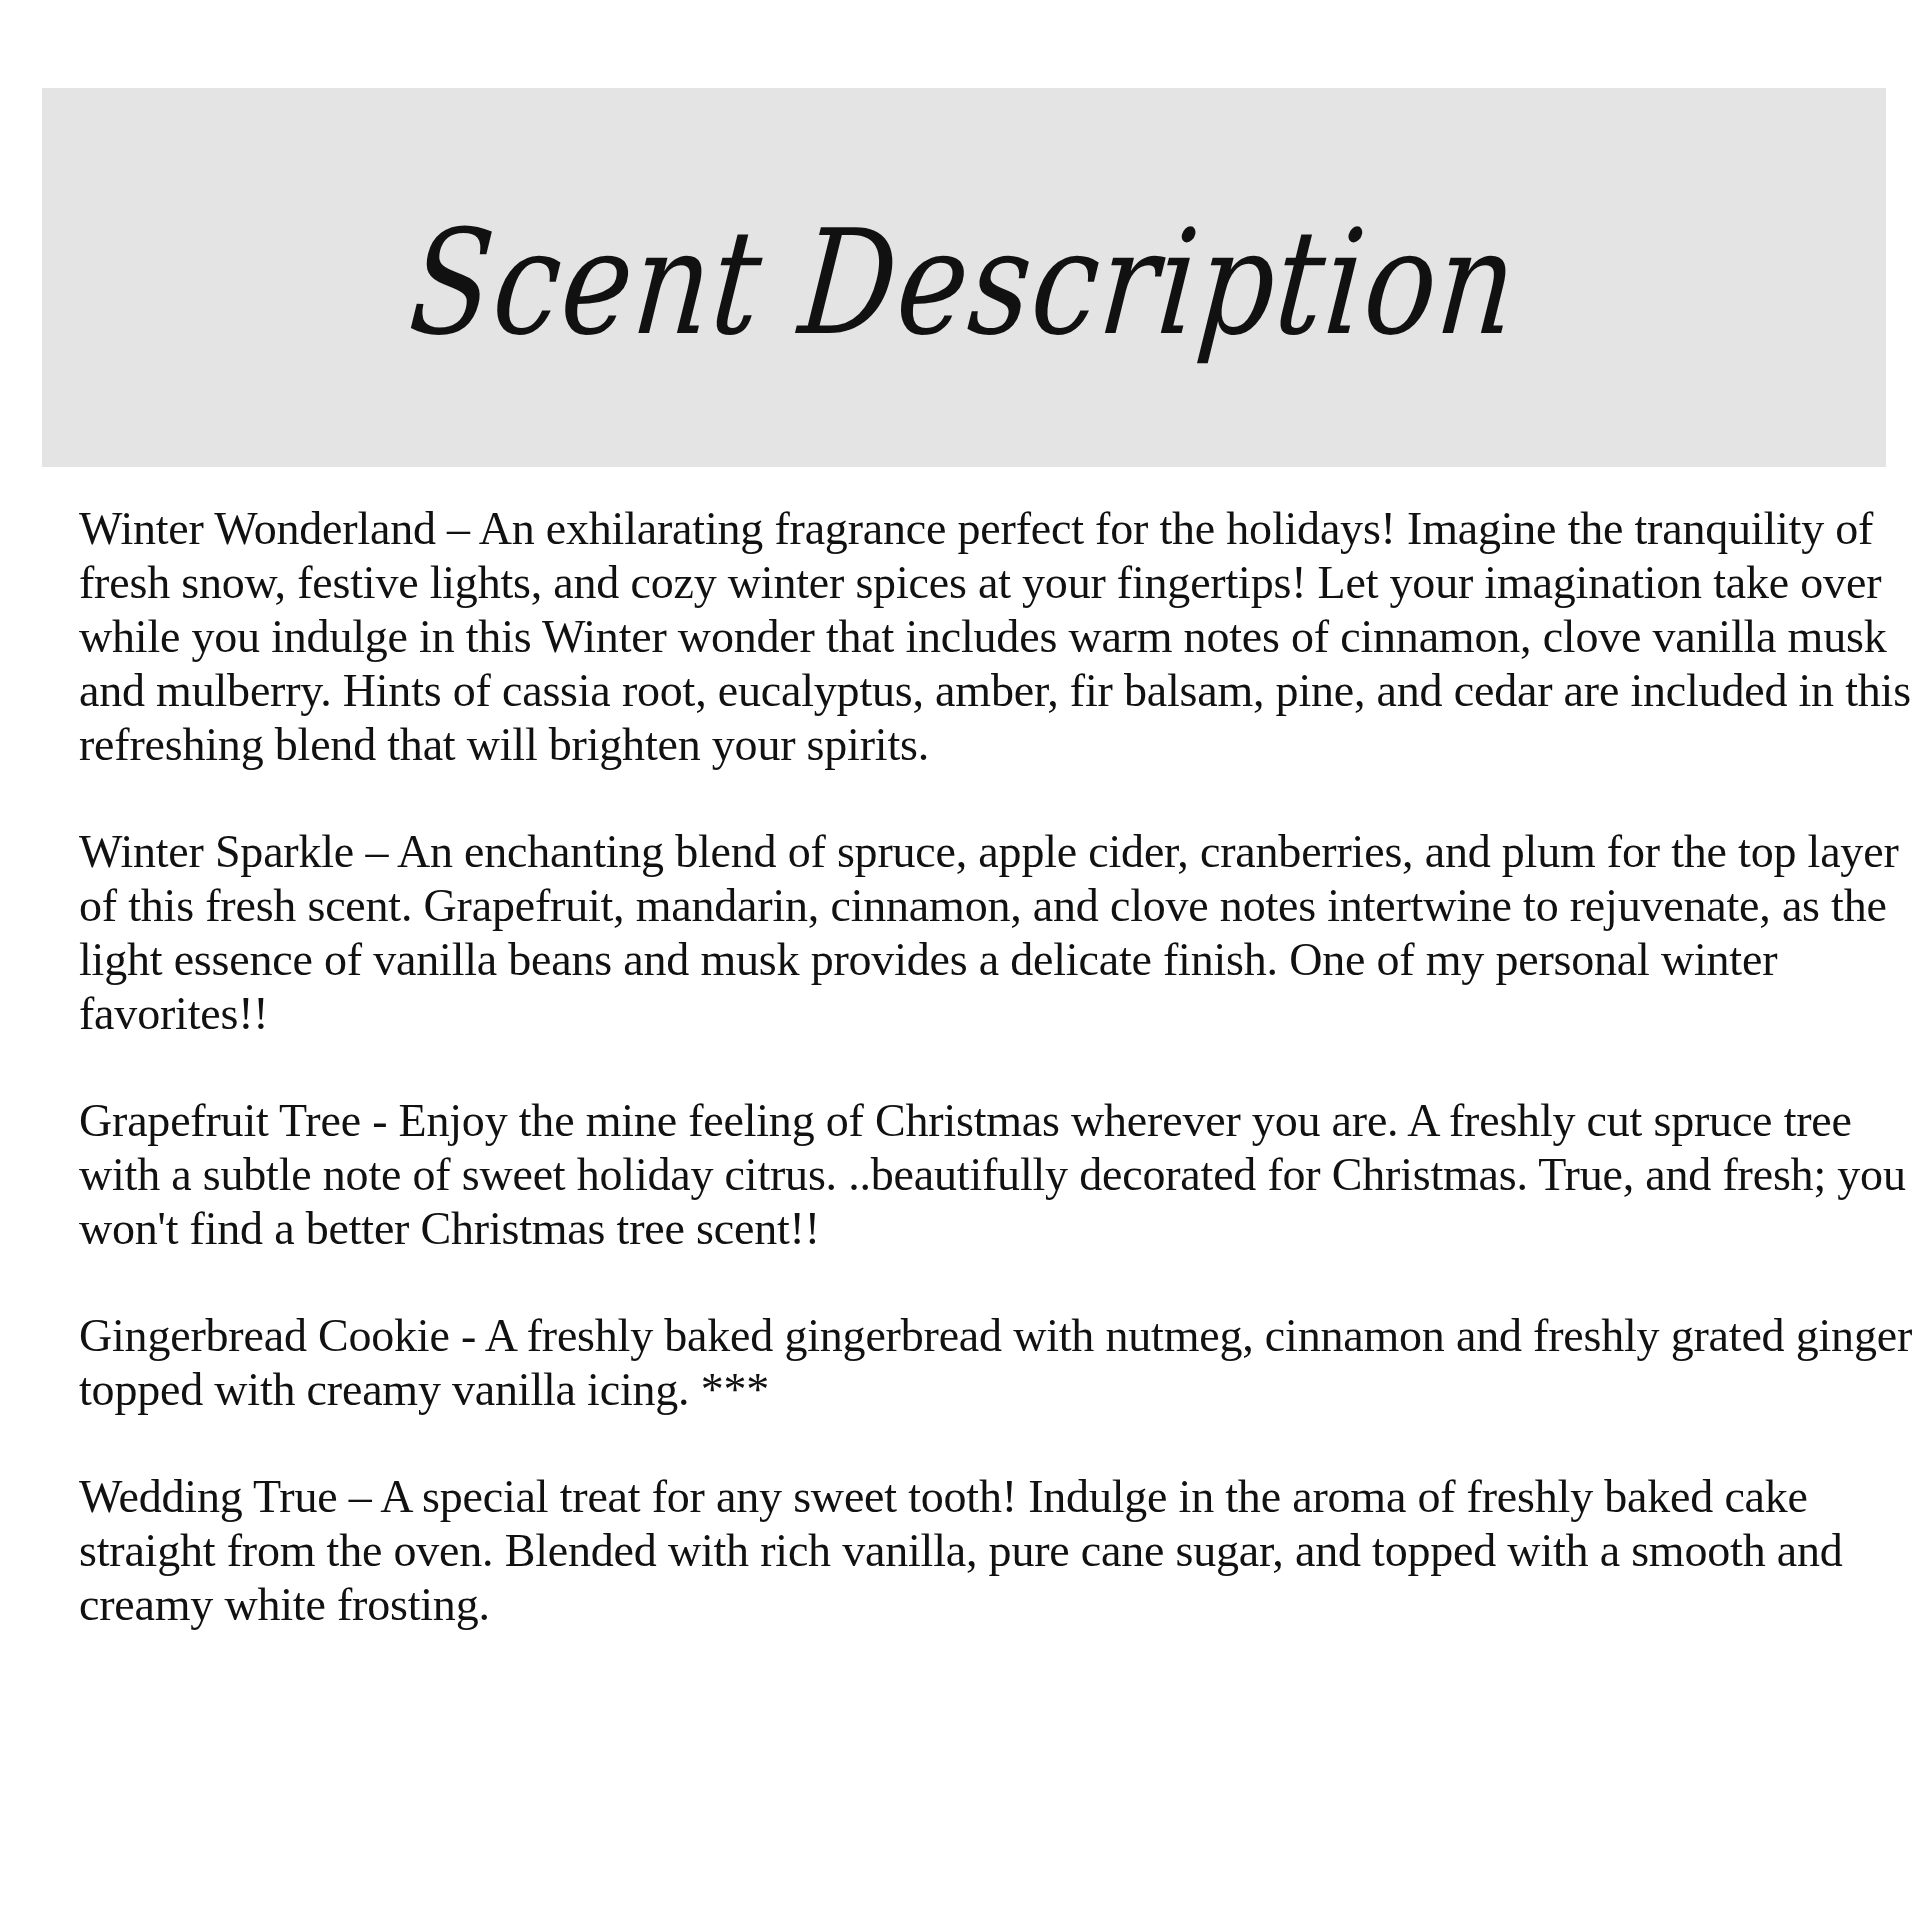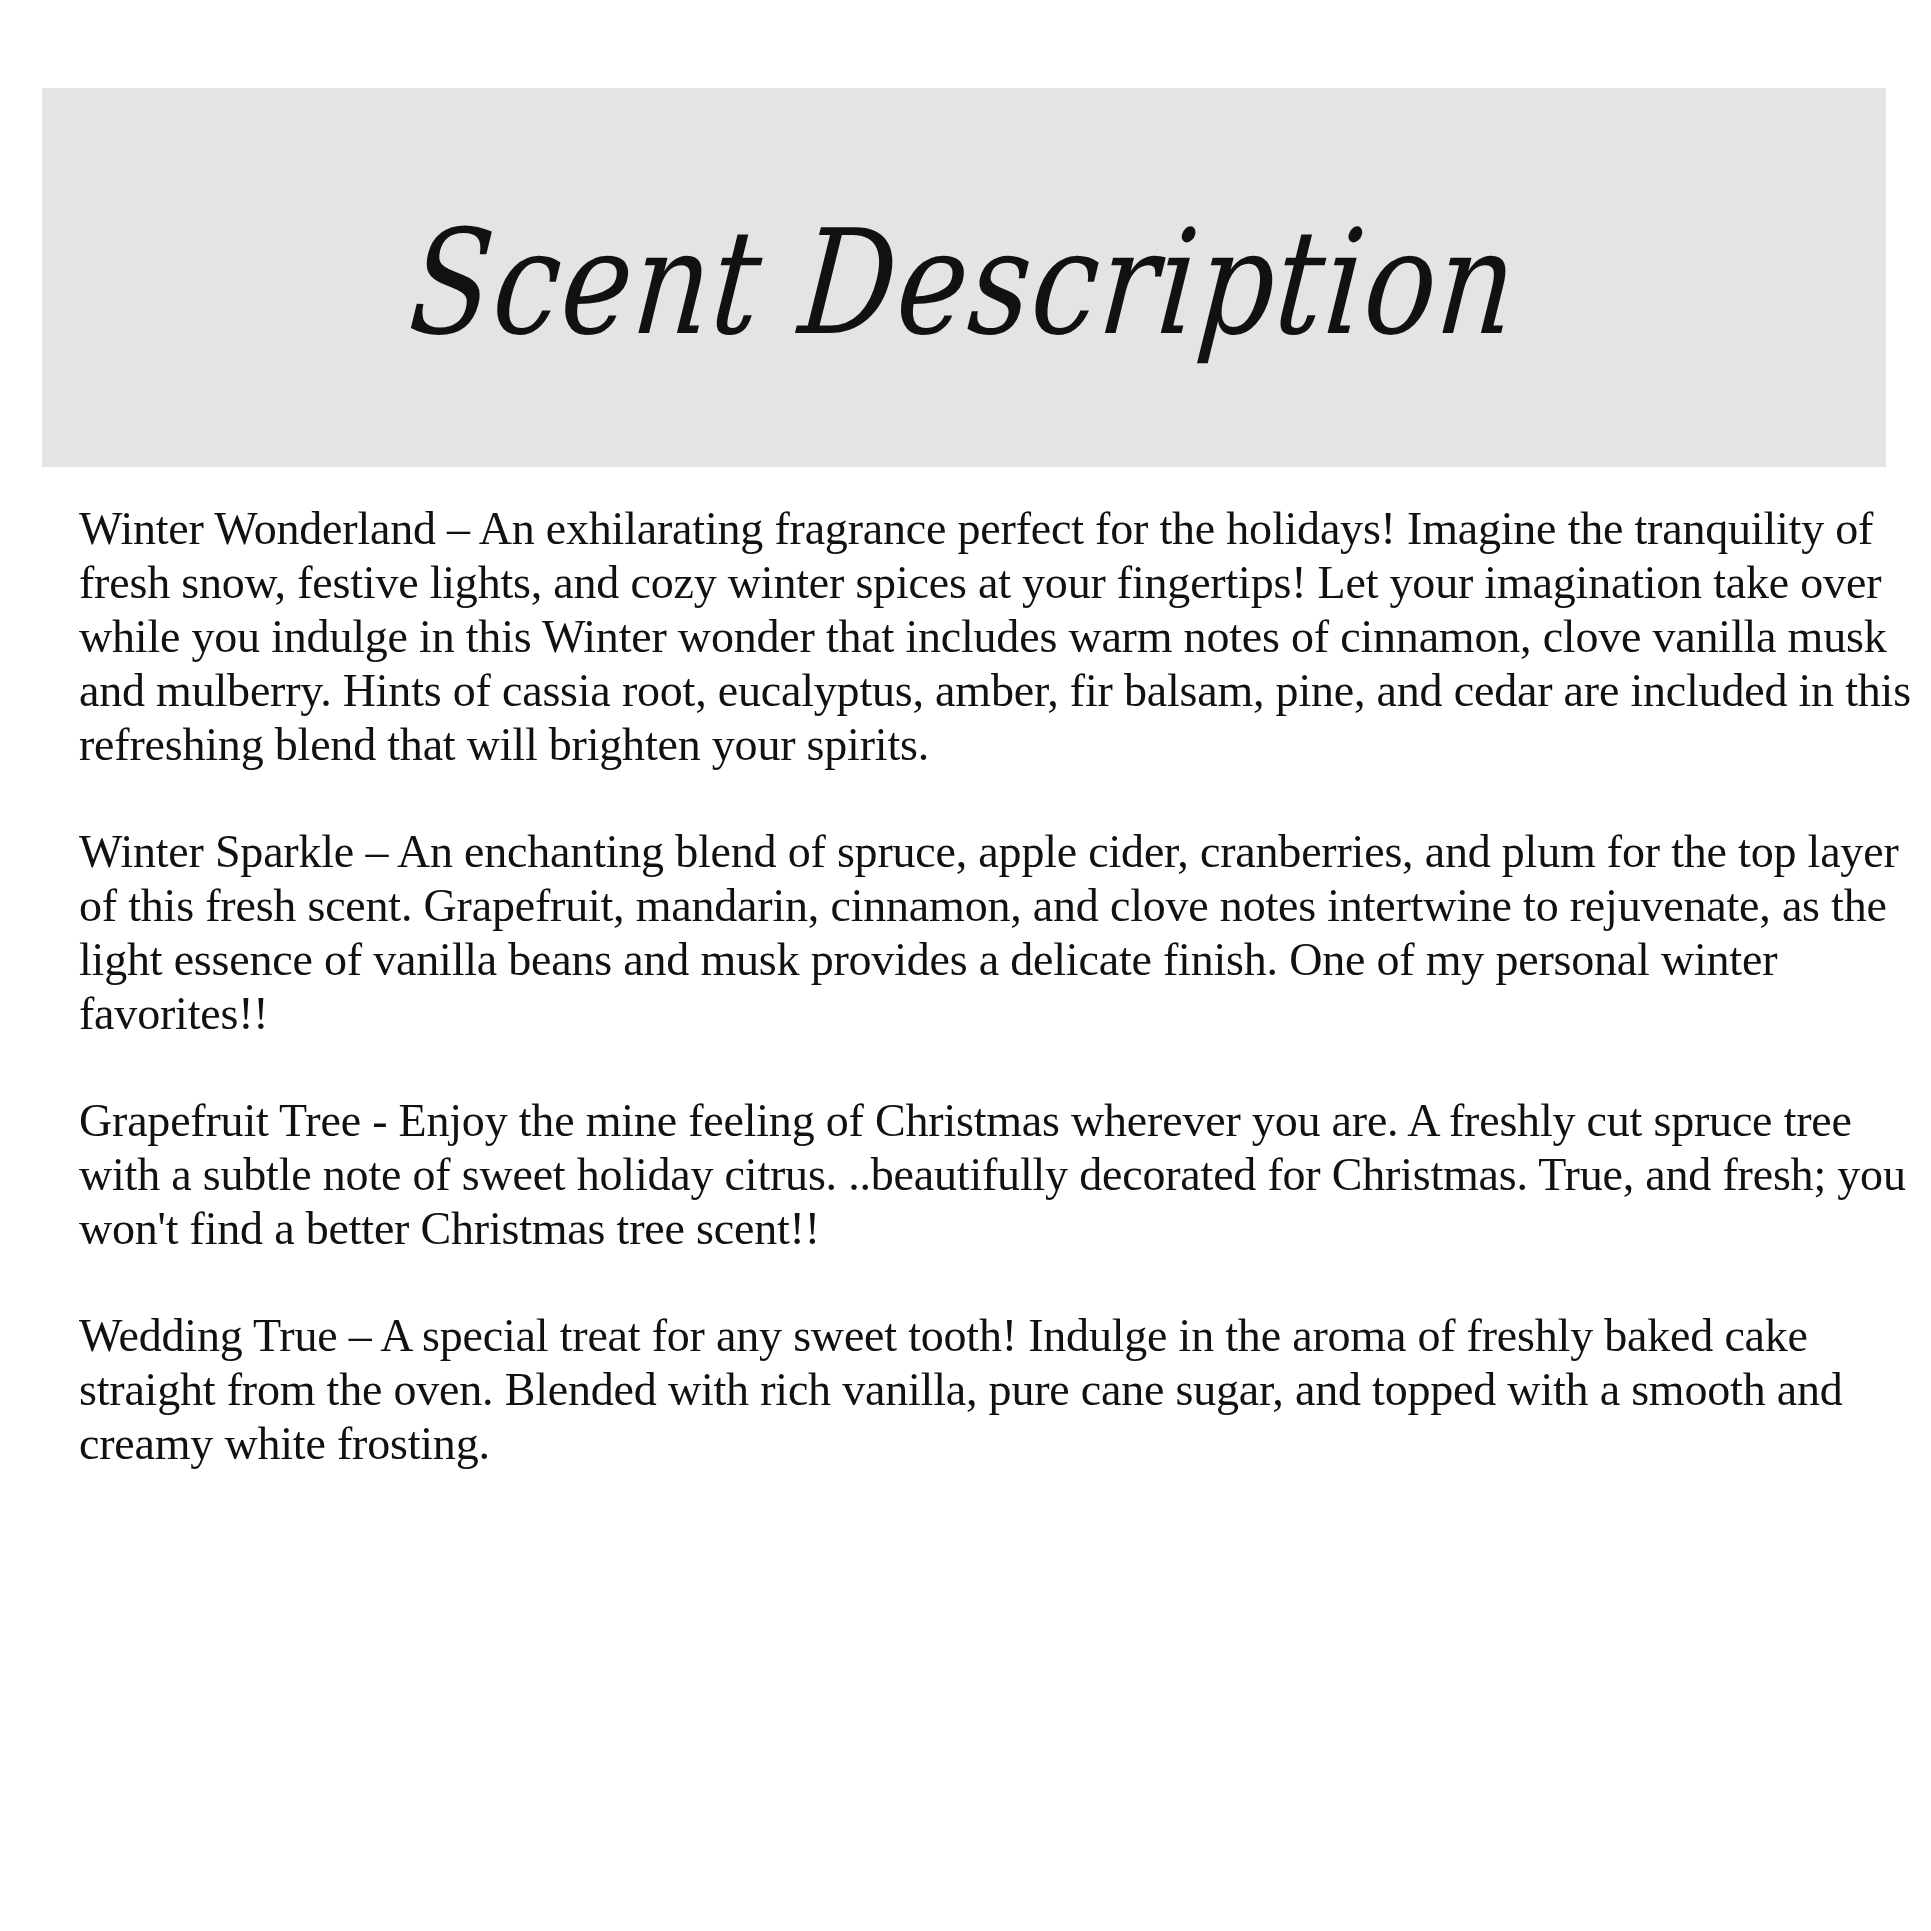--- a/index.html
+++ b/index.html
@@ -65,16 +65,19 @@
   <p class="entry">
     <span class="entry-name">Winter Wonderland</span><span class="entry-sep"> – </span><span class="entry-desc">An exhilarating fragrance perfect for the holidays! Imagine the tranquility of fresh snow, festive lights, and cozy winter spices at your fingertips! Let your imagination take over while you indulge in this Winter wonder that includes warm notes of cinnamon, clove vanilla musk and mulberry. Hints of cassia root, eucalyptus, amber, fir balsam, pine, and cedar are included in this refreshing blend that will brighten your spirits.</span>
   </p>
   <p class="entry">
     <span class="entry-name">Winter Sparkle</span><span class="entry-sep"> – </span><span class="entry-desc">An enchanting blend of spruce, apple cider, cranberries, and plum for the top layer of this fresh scent. Grapefruit, mandarin, cinnamon, and clove notes intertwine to rejuvenate, as the light essence of vanilla beans and musk provides a delicate finish. One of my personal winter favorites!!</span>
   </p>
   <p class="entry">
     <span class="entry-name">Grapefruit Tree</span><span class="entry-sep"> - </span><span class="entry-desc">Enjoy the mine feeling of Christmas wherever you are. A freshly cut spruce tree with a subtle note of sweet holiday citrus. ..beautifully decorated for Christmas. True, and fresh; you won't find a better Christmas tree scent!!</span>
   </p>
   <p class="entry">
+    <span class="entry-name">Gingerbread Cookie</span><span class="entry-sep"> - </span><span class="entry-desc">A freshly baked gingerbread with nutmeg, cinnamon and freshly grated ginger topped with creamy vanilla icing. ***</span>
+  </p>
+  <p class="entry">
     <span class="entry-name">Wedding True</span><span class="entry-sep"> – </span><span class="entry-desc">A special treat for any sweet tooth! Indulge in the aroma of freshly baked cake straight from the oven. Blended with rich vanilla, pure cane sugar, and topped with a smooth and creamy white frosting.</span>
   </p>
 </div>
 
 
 </body></html>

